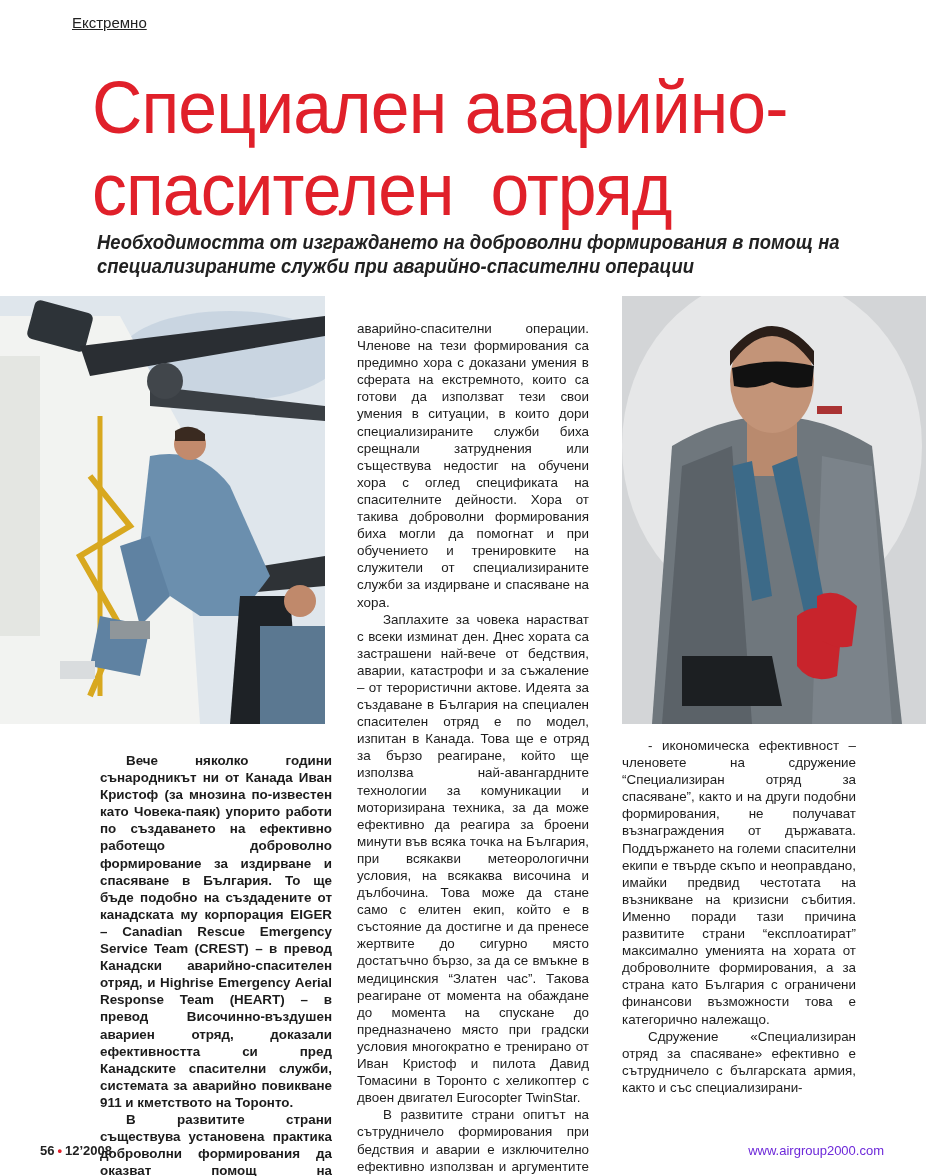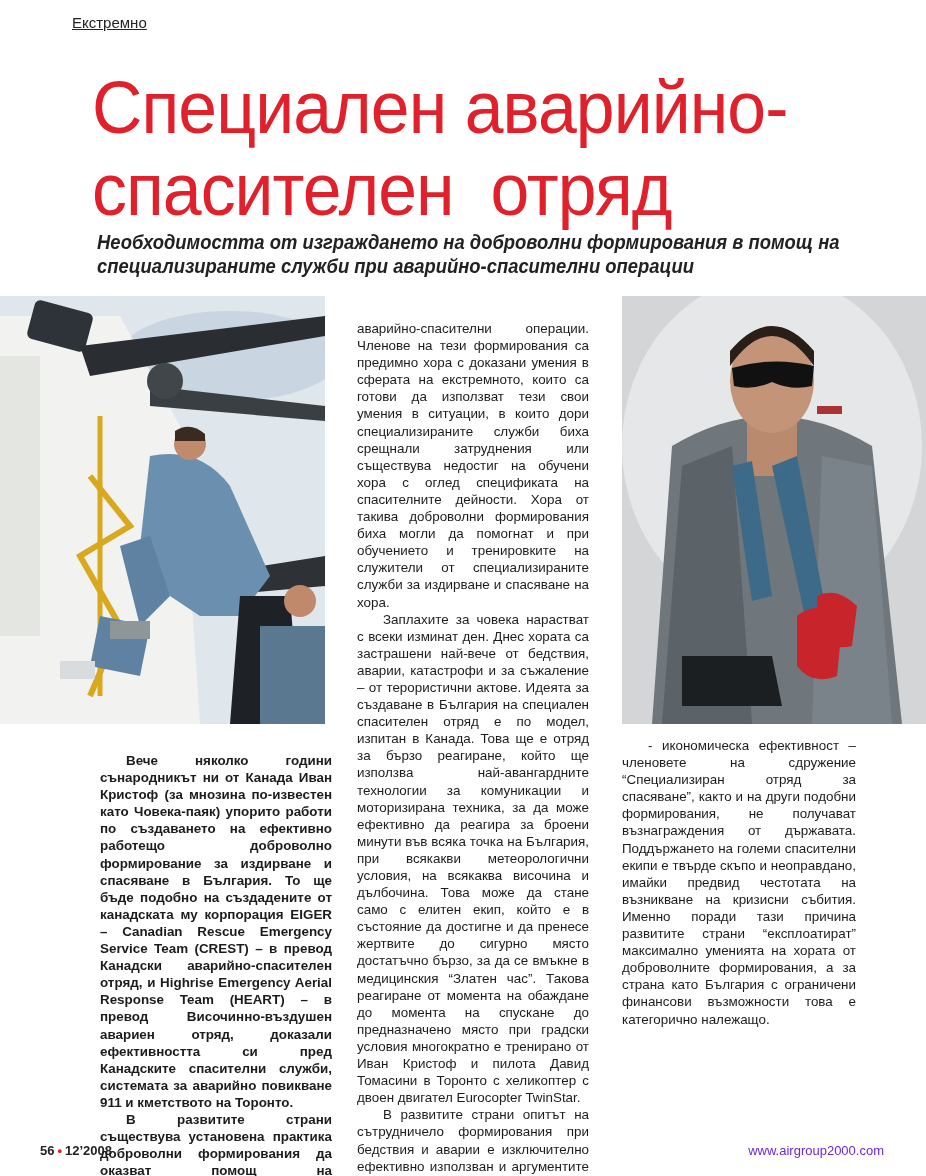--- a/index.html
+++ b/index.html
@@ -85,18 +85,19 @@
   <p style="text-align:right">- професионализъм – службите</p>
 </div>
 
 <div class="col col-left">
   <p>Вече няколко години сънародникът ни от Канада Иван Кристоф (за мнозина по-известен като Човека-паяк) упорито работи по създаването на ефективно работещо доброволно формирование за издирване и спасяване в България. То ще бъде подобно на създадените от канадската му корпорация EIGER – Canadian Rescue Emergency Service Team (CREST) – в превод Канадски аварийно-спасителен отряд, и Highrise Emergency Aerial Response Team (HEART) – в превод Височинно-въздушен авариен отряд, доказали ефективността си пред Канадските спасителни служби, системата за аварийно повикване 911 и кметството на Торонто.</p>
   <p>В развитите страни съществува установена практика доброволни формирования да оказват помощ на специализираните служби при</p>
 </div>
 
 <div class="col col-right">
   <p>- икономическа ефективност – членовете на сдружение “Специализиран отряд за спасяване”, както и на други подобни формирования, не получават възнаграждения от държавата. Поддържането на големи спасителни екипи е твърде скъпо и неоправдано, имайки предвид честотата на възникване на кризисни събития. Именно поради тази причина развитите страни “експлоатират” максимално уменията на хората от доброволните формирования, а за страна като България с ограничени финансови възможности това е категорично належащо.</p>
+  <p>Сдружение «Специализиран отряд за спасяване» ефективно е сътрудничело с българската армия, както и със специализирани-</p>
 </div>
 
 <div class="footer-left">
   <span>56</span><span class="dot">•</span><span>12’2008</span>
 </div>
 <div class="footer-right">www.airgroup2000.com</div>
 
 </body></html>

